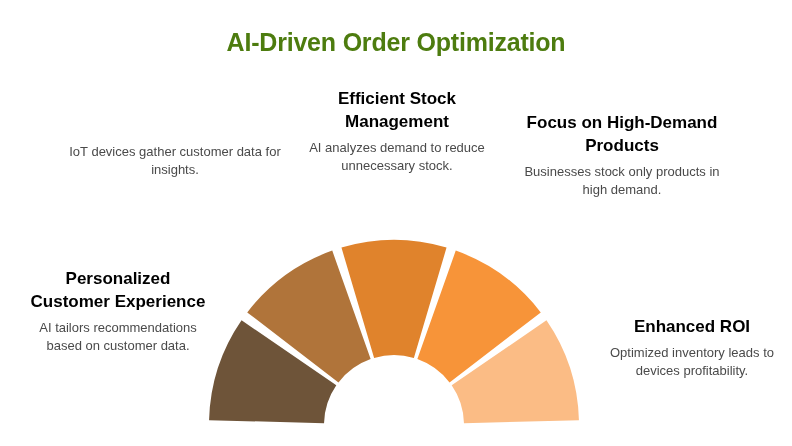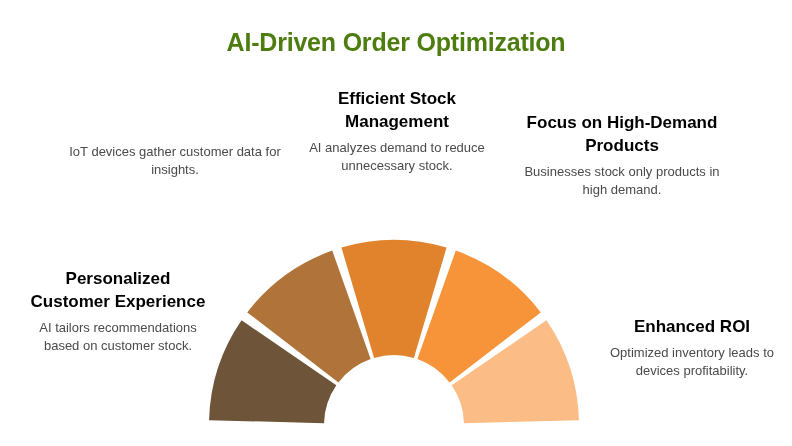--- a/index.html
+++ b/index.html
@@ -114,21 +114,21 @@
     <div class="node-desc">AI analyzes demand to reduce unnecessary stock.</div>
   </div>
 
   <div class="node node-high-demand">
     <div class="node-title">Focus on High-Demand Products</div>
     <div class="node-desc">Businesses stock only products in high demand.</div>
   </div>
 
   <div class="node node-personalized">
     <div class="node-title">Personalized Customer Experience</div>
-    <div class="node-desc">AI tailors recommendations based on customer stock.</div>
+    <div class="node-desc">AI tailors recommendations based on customer data.</div>
   </div>
 
   <div class="node node-roi">
     <div class="node-title">Enhanced ROI</div>
     <div class="node-desc">Optimized inventory leads to devices profitability.</div>
   </div>
 
 </div>
 
 </body></html>

